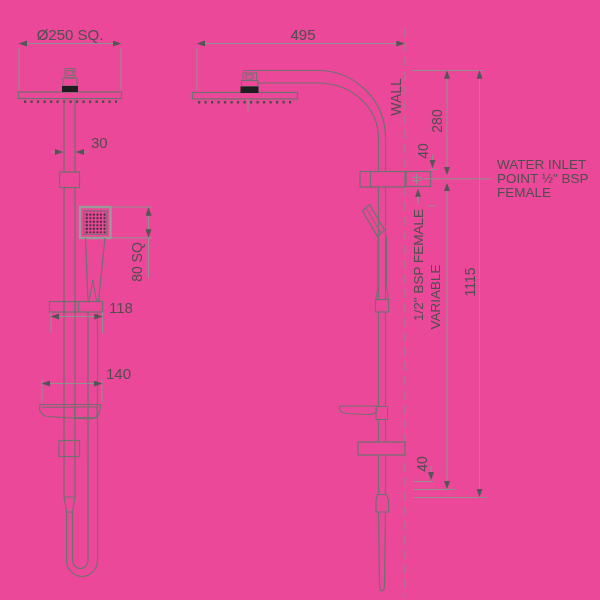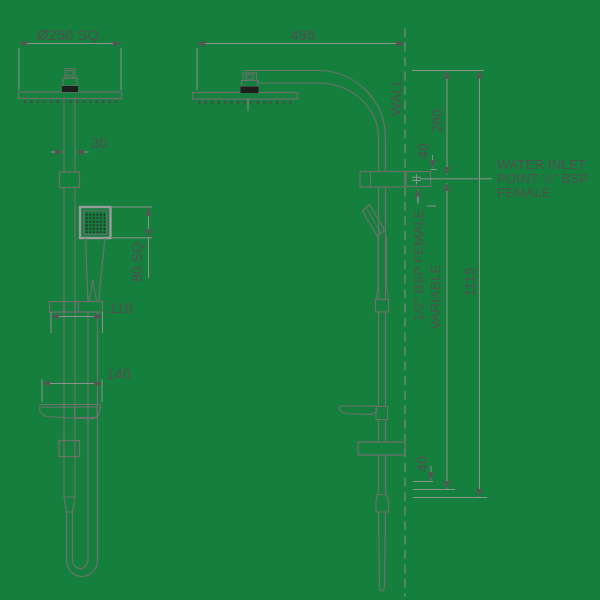--- a/index.html
+++ b/index.html
@@ -1,16 +1,16 @@
 <!DOCTYPE html>
 <html><head>
 <meta charset="utf-8">
 <style>
   html,body{margin:0;padding:0;background:#ffffff;}
-  .stage{width:600px;height:600px;position:relative;background:#15803d;overflow:hidden;
+  .stage{width:600px;height:600px;position:relative;background:#ec4899;overflow:hidden;
          font-family:"Liberation Sans", sans-serif;}
   svg{display:block}
   svg text{font-family:"Liberation Sans", sans-serif; fill:#4f4f4f;}
   .t15{font-size:15px;}
   .t14{font-size:14px;}
   .t13{font-size:13.5px;}
   .outline{stroke:#707070;stroke-width:1.2;fill:none;}
   .outline-thin{stroke:#707070;stroke-width:1;fill:none;}
   .frame{stroke:#9a9a9a;stroke-width:2.4;fill:none;}
   .dim{stroke:#909090;stroke-width:1;fill:none;}

